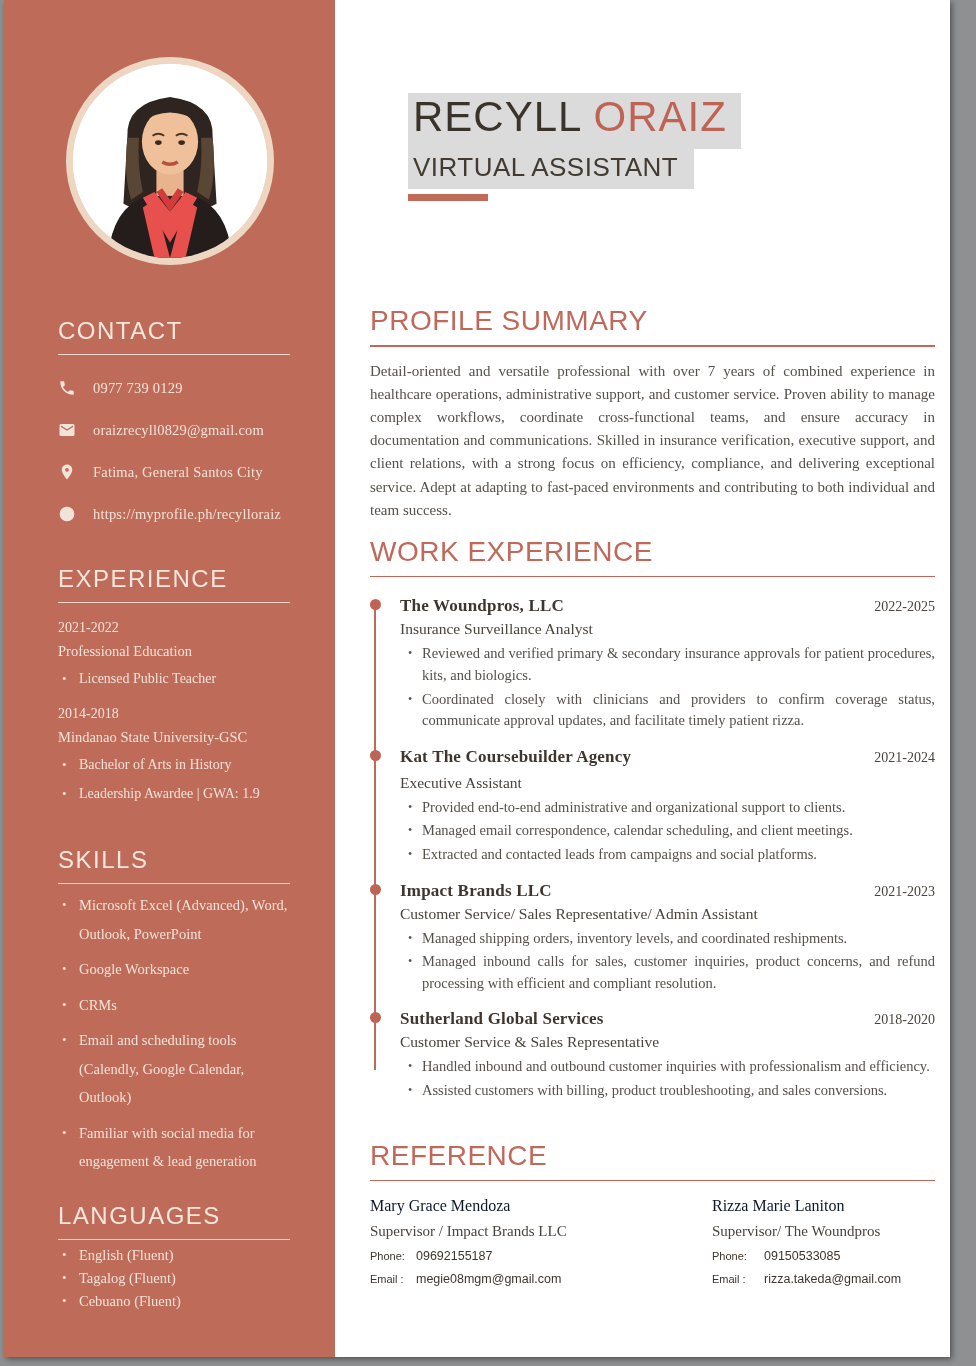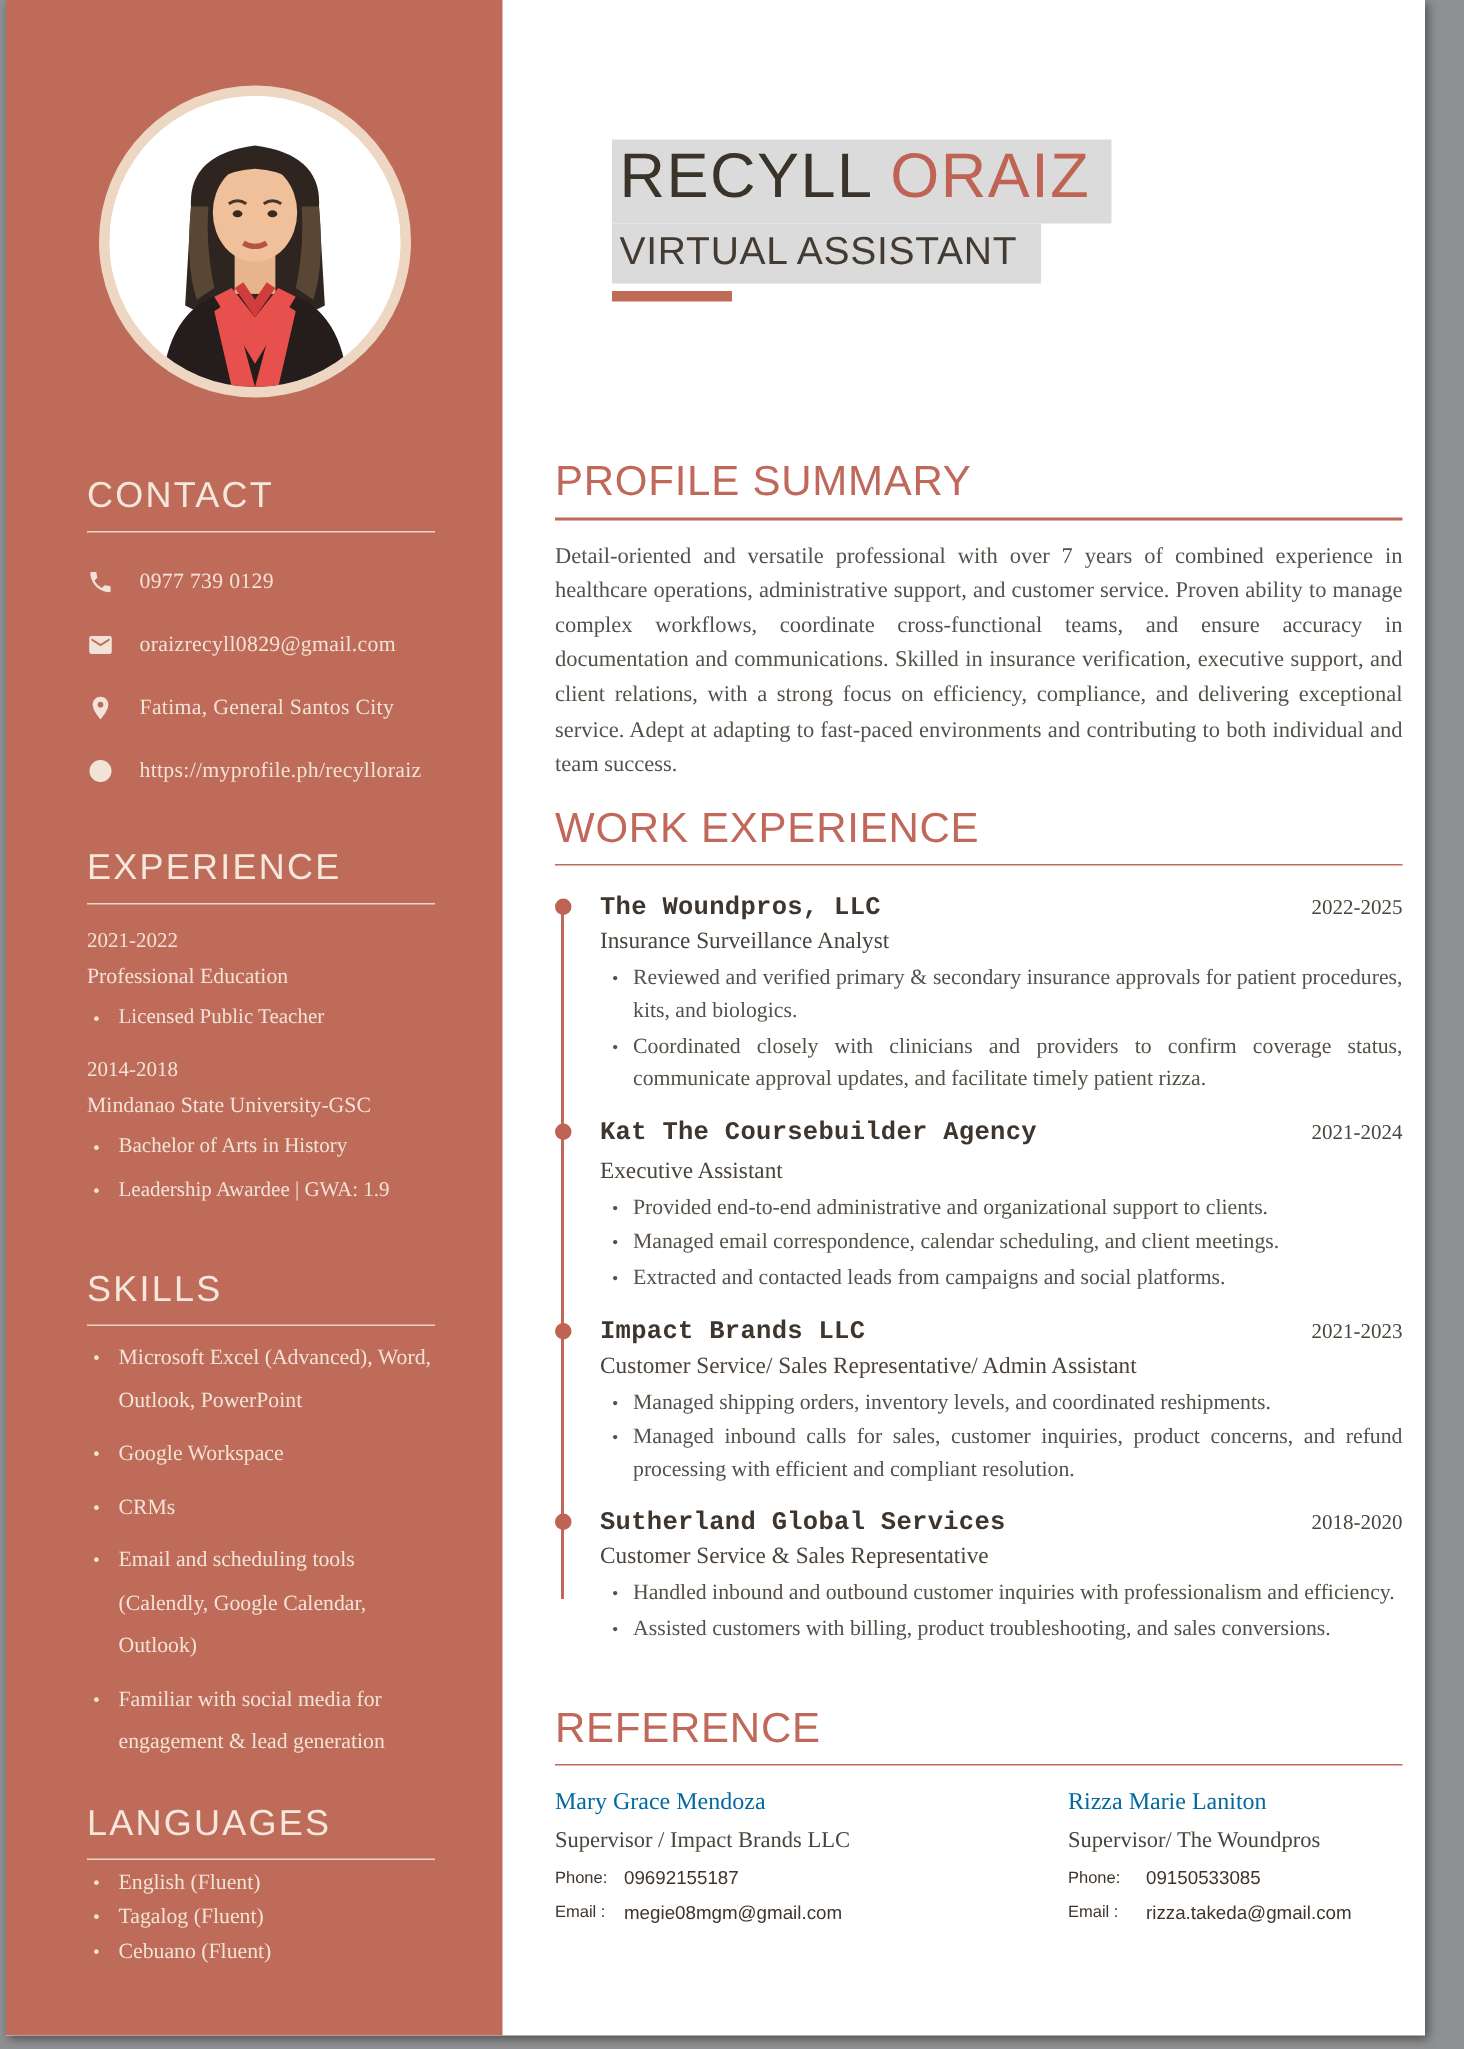--- a/index.html
+++ b/index.html
@@ -100,34 +100,34 @@
   .timeline::before {
     content:""; position:absolute; left:4px; top:9px; bottom:32px;
     width:2px; background:#c0695a;
   }
   .entry { position:relative; margin-bottom:15px; }
   .entry::before {
     content:""; position:absolute; left:-30px; top:3px;
     width:11px; height:11px; border-radius:50%; background:#bf6455;
   }
   .entry-head { display:flex; justify-content:space-between; align-items:baseline; }
-  .company { font-size:17px; font-weight:700; color:#3e362e; letter-spacing:0.2px;font-family:Liberation Mono, monospace; }
+  .company { font-size:17px; font-weight:700; color:#3e362e; letter-spacing:0.2px; }
   .period { font-size:14px; color:#4a443c; }
   .role { margin-top:4px; font-size:15.5px; color:#4a443c; }
   .work-bullets { list-style:none; margin-top:5px; padding-left:5px; }
   .work-bullets li {
     position:relative; padding-left:17px; font-size:14.5px;
     line-height:21.6px; text-align:justify; color:#55504a; margin-top:2px;
   }
   .work-bullets li::before {
     content:"•"; position:absolute; left:3px; top:0; font-size:12px; color:#55504a;
   }
   
   .ref-grid { display:grid; grid-template-columns:342px 1fr; margin-top:16px; }
-  .ref-name { font-size:16px; color:#0369a1; }
+  .ref-name { font-size:16px; color:#0f172a; }
   .ref-title { margin-top:8px; font-size:15px; color:#4a443c; }
   .ref-row { display:flex; margin-top:9px; align-items:center; }
   .ref-label {
     font-size:11px; color:#3e362e; width:46px; flex:0 0 46px;
     font-family:"Liberation Sans","DejaVu Sans",sans-serif;
   }
   .ref-value { font-size:12.5px; color:#3e362e; font-family:"Liberation Sans","DejaVu Sans",sans-serif; }
   .ref-col.right .ref-label { width:52px; flex-basis:52px; }
 </style>
 </head>

